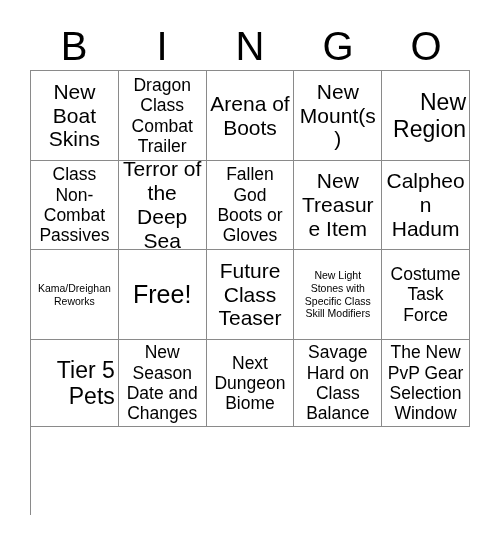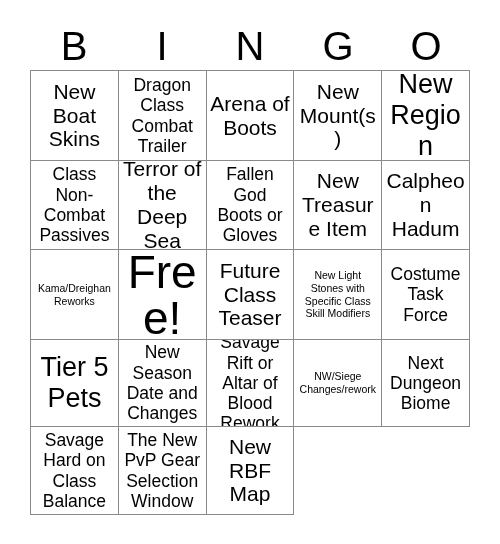--- a/index.html
+++ b/index.html
@@ -67,25 +67,25 @@
     background: #ffffff;
   }
   .cell-text {
     display: block;
     width: 100%;
     line-height: 1.12;
     word-wrap: break-word;
     hyphens: none;
   }
   
-  .sz-xl .cell-text { font-size: 27px; line-height: 1.14; }
+  .sz-xl .cell-text { font-size: 23px; line-height: 1.14; text-align: right; }
   .sz-lg .cell-text { font-size: 21px; line-height: 1.14; }
   .sz-md .cell-text { font-size: 17.5px; line-height: 1.16; }
   .sz-xs .cell-text { font-size: 10.5px; line-height: 1.22; }
-  .sz-free .cell-text { font-size: 46px; line-height: 1.0; }
+  .sz-free .cell-text { font-size: 25px; line-height: 1.0; }
 </style>
 </head>
 <body>
 
 <div id="bingo-card">
 
   <div id="header-row">
     <div class="header-letter">B</div>
     <div class="header-letter">I</div>
     <div class="header-letter">N</div>
@@ -142,34 +142,25 @@
 
     <div class="cell sz-md">
         <span class="cell-text">Costume Task Force</span>
       </div>
     <div class="cell sz-xl">
         <span class="cell-text">Tier 5 Pets</span>
       </div>
     <div class="cell sz-md">
         <span class="cell-text">New Season Date and Changes</span>
       </div>
-    <div class="cell sz-md">
-        <span class="cell-text">Savage Rift or Altar of Blood Rework</span>
-      </div>
-    <div class="cell sz-xs">
-        <span class="cell-text">NW/Siege Changes/rework</span>
-      </div>
 
     <div class="cell sz-md">
         <span class="cell-text">Next Dungeon Biome</span>
       </div>
     <div class="cell sz-md">
         <span class="cell-text">Savage Hard on Class Balance</span>
       </div>
     <div class="cell sz-md">
         <span class="cell-text">The New PvP Gear Selection Window</span>
       </div>
-    <div class="cell sz-lg">
-        <span class="cell-text">New RBF Map</span>
-      </div>
 
   </div>
 </div>
 
 </body></html>

